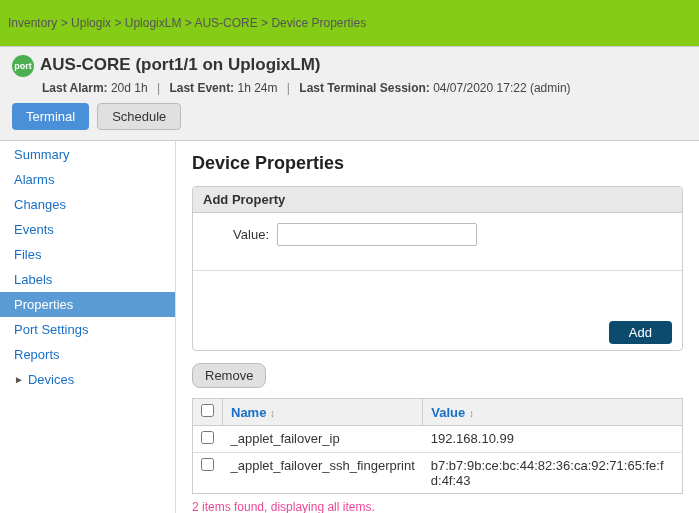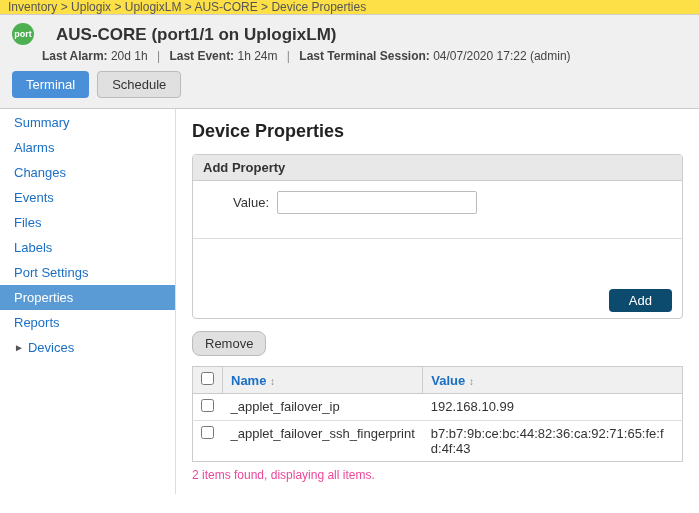--- a/index.html
+++ b/index.html
@@ -1,36 +1,36 @@
 <!DOCTYPE html>
 <html><head>
   <meta charset="utf-8">
   <style>
     * { box-sizing: border-box; margin: 0; padding: 0; }
     body { font-family: Arial, sans-serif; font-size: 13px; color: #333; background: #fff; width: 699px; }
 
     
     .breadcrumb {
-      background: #fde047;
-      padding: 0 8px;
+      background: #84cc16;
+      padding: 16px 8px;
       font-size: 12px;
       color: #555;
       border-bottom: 1px solid #ccc;
     }
 
     
     .device-header {
       background: #f0f0f0;
       padding: 8px 12px 10px 12px;
       border-bottom: 1px solid #ccc;
     }
     .device-title-row {
       display: flex;
-      align-items: flex-end;
-      gap: 22px;
+      align-items: flex-start;
+      gap: 6px;
       margin-bottom: 4px;
     }
     .status-dot {
       width: 22px;
       height: 22px;
       background: #4caf50;
       border-radius: 50%;
       display: flex; align-items: center; justify-content: center;
       font-size: 9px; color: white; font-weight: bold;
       flex-shrink: 0;
@@ -241,22 +241,22 @@
 
 <div class="main-layout">
 
   <nav class="sidebar">
     <a class="sidebar-item">Summary</a>
     <a class="sidebar-item">Alarms</a>
     <a class="sidebar-item">Changes</a>
     <a class="sidebar-item">Events</a>
     <a class="sidebar-item">Files</a>
     <a class="sidebar-item">Labels</a>
+    <a class="sidebar-item active">Properties</a>
     <a class="sidebar-item">Port Settings</a>
-    <a class="sidebar-item active">Properties</a>
     <a class="sidebar-item">Reports</a>
     <div class="sidebar-group">
       <span class="arrow">►</span>
       <span>Devices</span>
     </div>
   </nav>
 
   <div class="content">
     <div class="page-title">Device Properties</div>
 

